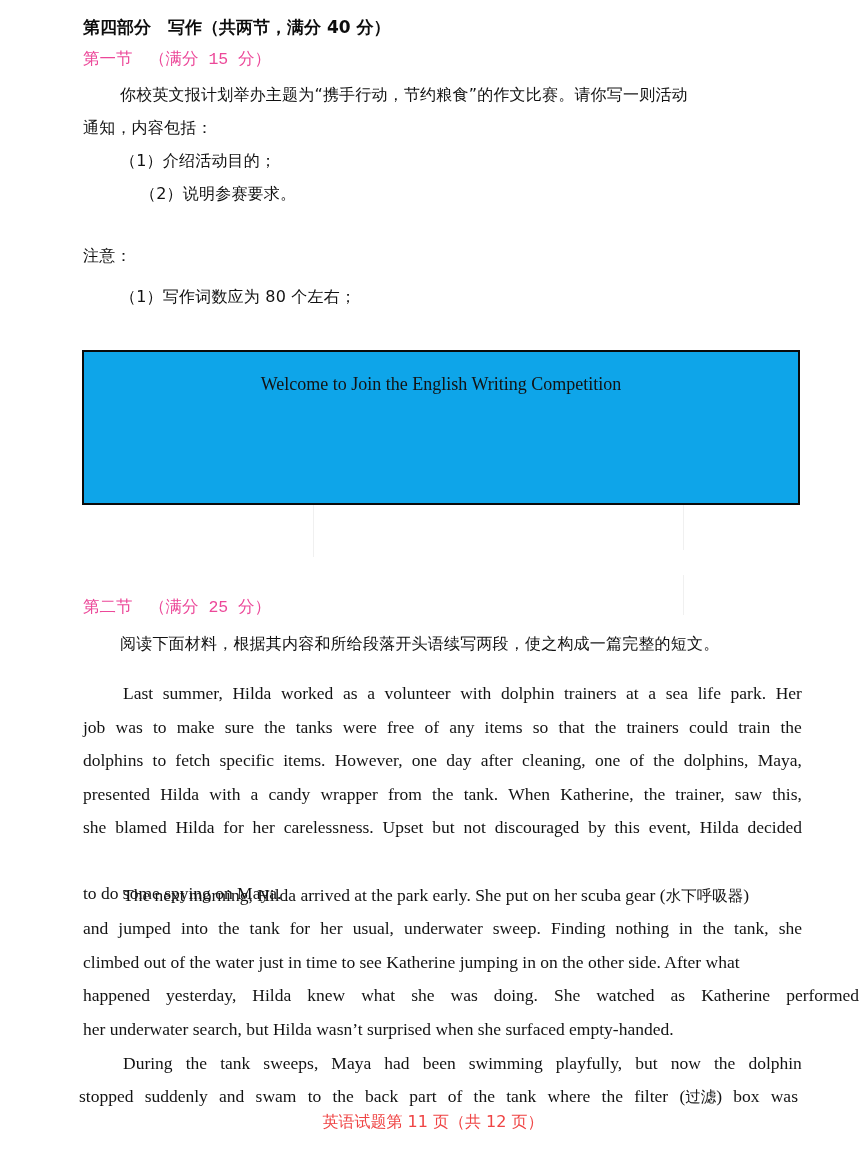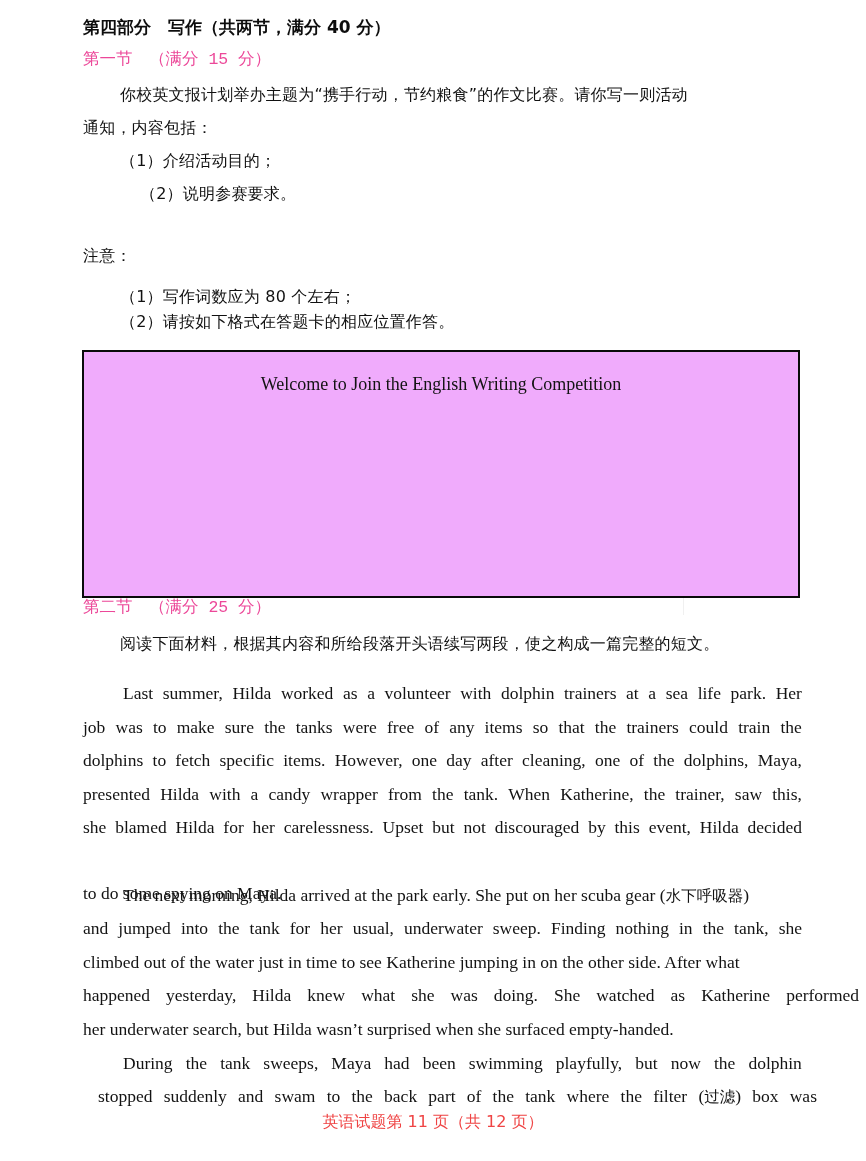--- a/index.html
+++ b/index.html
@@ -75,24 +75,24 @@
     font-family: "DejaVu Sans", "Liberation Sans", sans-serif;
     font-size: 15.5px;
   }
 
   
   .answer-box {
     position: absolute;
     left: 82px;
     top: 350px;
     width: 718px;
-    height: 248px;
+    height: 155px;
     border: 2.2px solid #0a0a0a;
     box-sizing: border-box;
-    background: #f0abfc;
+    background: #0ea5e9;
   }
   .answer-box-title {
     position: absolute;
     top: 22px;
     left: 0;
     right: 0;
     text-align: center;
     font-family: "Liberation Serif", "DejaVu Serif", serif;
     font-size: 18px;
     color: #131313;
@@ -136,21 +136,20 @@
   <div class="line cn" style="left:83px;top:120px;">通知，内容包括：</div>
 
   <div class="line cn" style="left:120px;top:153px;">（1）介绍活动目的；</div>
 
   <div class="line cn" style="left:120px;top:186px;margin-left:20px;">（2）说明参赛要求。</div>
 
   <div class="line cn" style="left:83px;top:248px;">注意：</div>
 
   <div class="line cn" style="left:120px;top:281px;margin-top:8px;">（1）写作词数应为 80 个左右；</div>
 
-  <div class="line cn" style="left:120px;top:314px;">（2）请按如下格式在答题卡的相应位置作答。</div>
 
   <div class="answer-box">
     <div class="answer-box-title">Welcome to Join the English Writing Competition</div>
   </div>
 
   <div class="line cn-sub" style="left:83px;top:600px;">第二节　（满分 25 分）</div>
 
   <div class="line cn" style="left:120px;top:636px;">阅读下面材料，根据其内容和所给段落开头语续写两段，使之构成一篇完整的短文。</div>
 
   <div id="passage-root">
@@ -289,21 +288,21 @@
         <span>Maya</span>
         <span>had</span>
         <span>been</span>
         <span>swimming</span>
         <span>playfully,</span>
         <span>but</span>
         <span>now</span>
         <span>the</span>
         <span>dolphin</span>
       </div>
-      <div class="en-just" style="top: 1086.2px; left: 98px; width: 719px; justify-content: space-between;">
+      <div class="en-just" style="top: 1086.2px; left: 79px; width: 719px; justify-content: space-between;">
         <span>stopped</span>
         <span>suddenly</span>
         <span>and</span>
         <span>swam</span>
         <span>to</span>
         <span>the</span>
         <span>back</span>
         <span>part</span>
         <span>of</span>
         <span>the</span>

